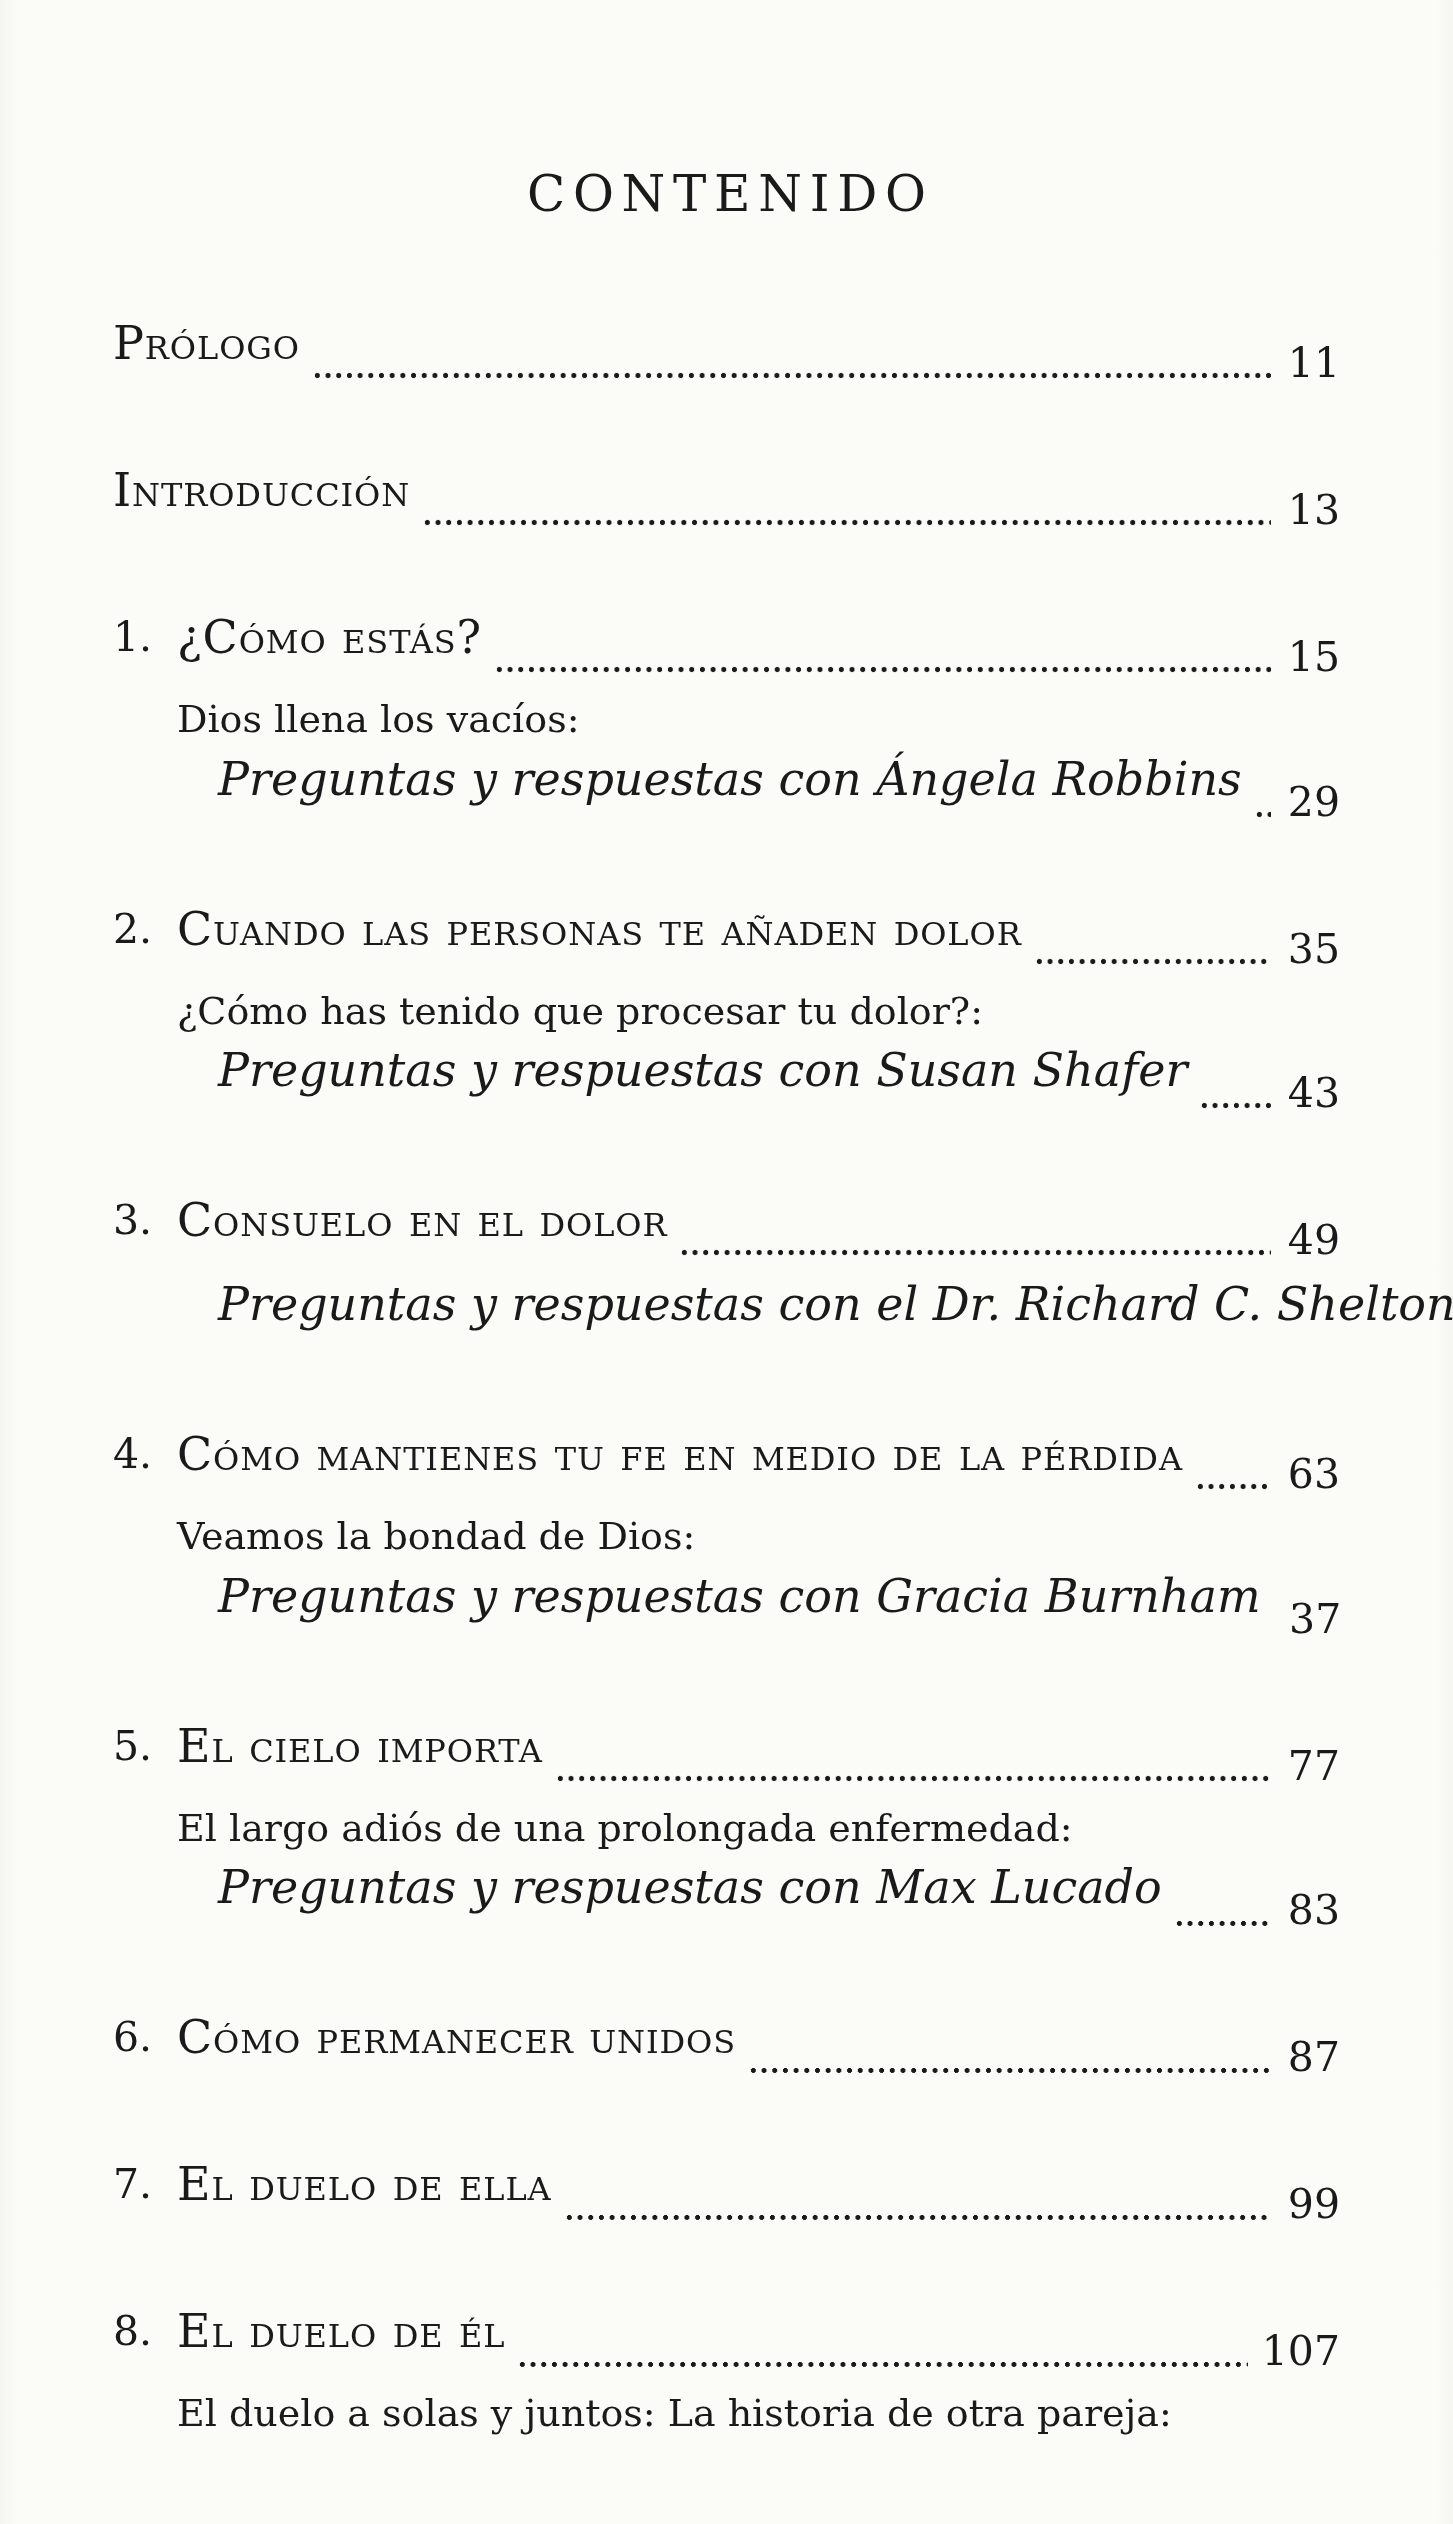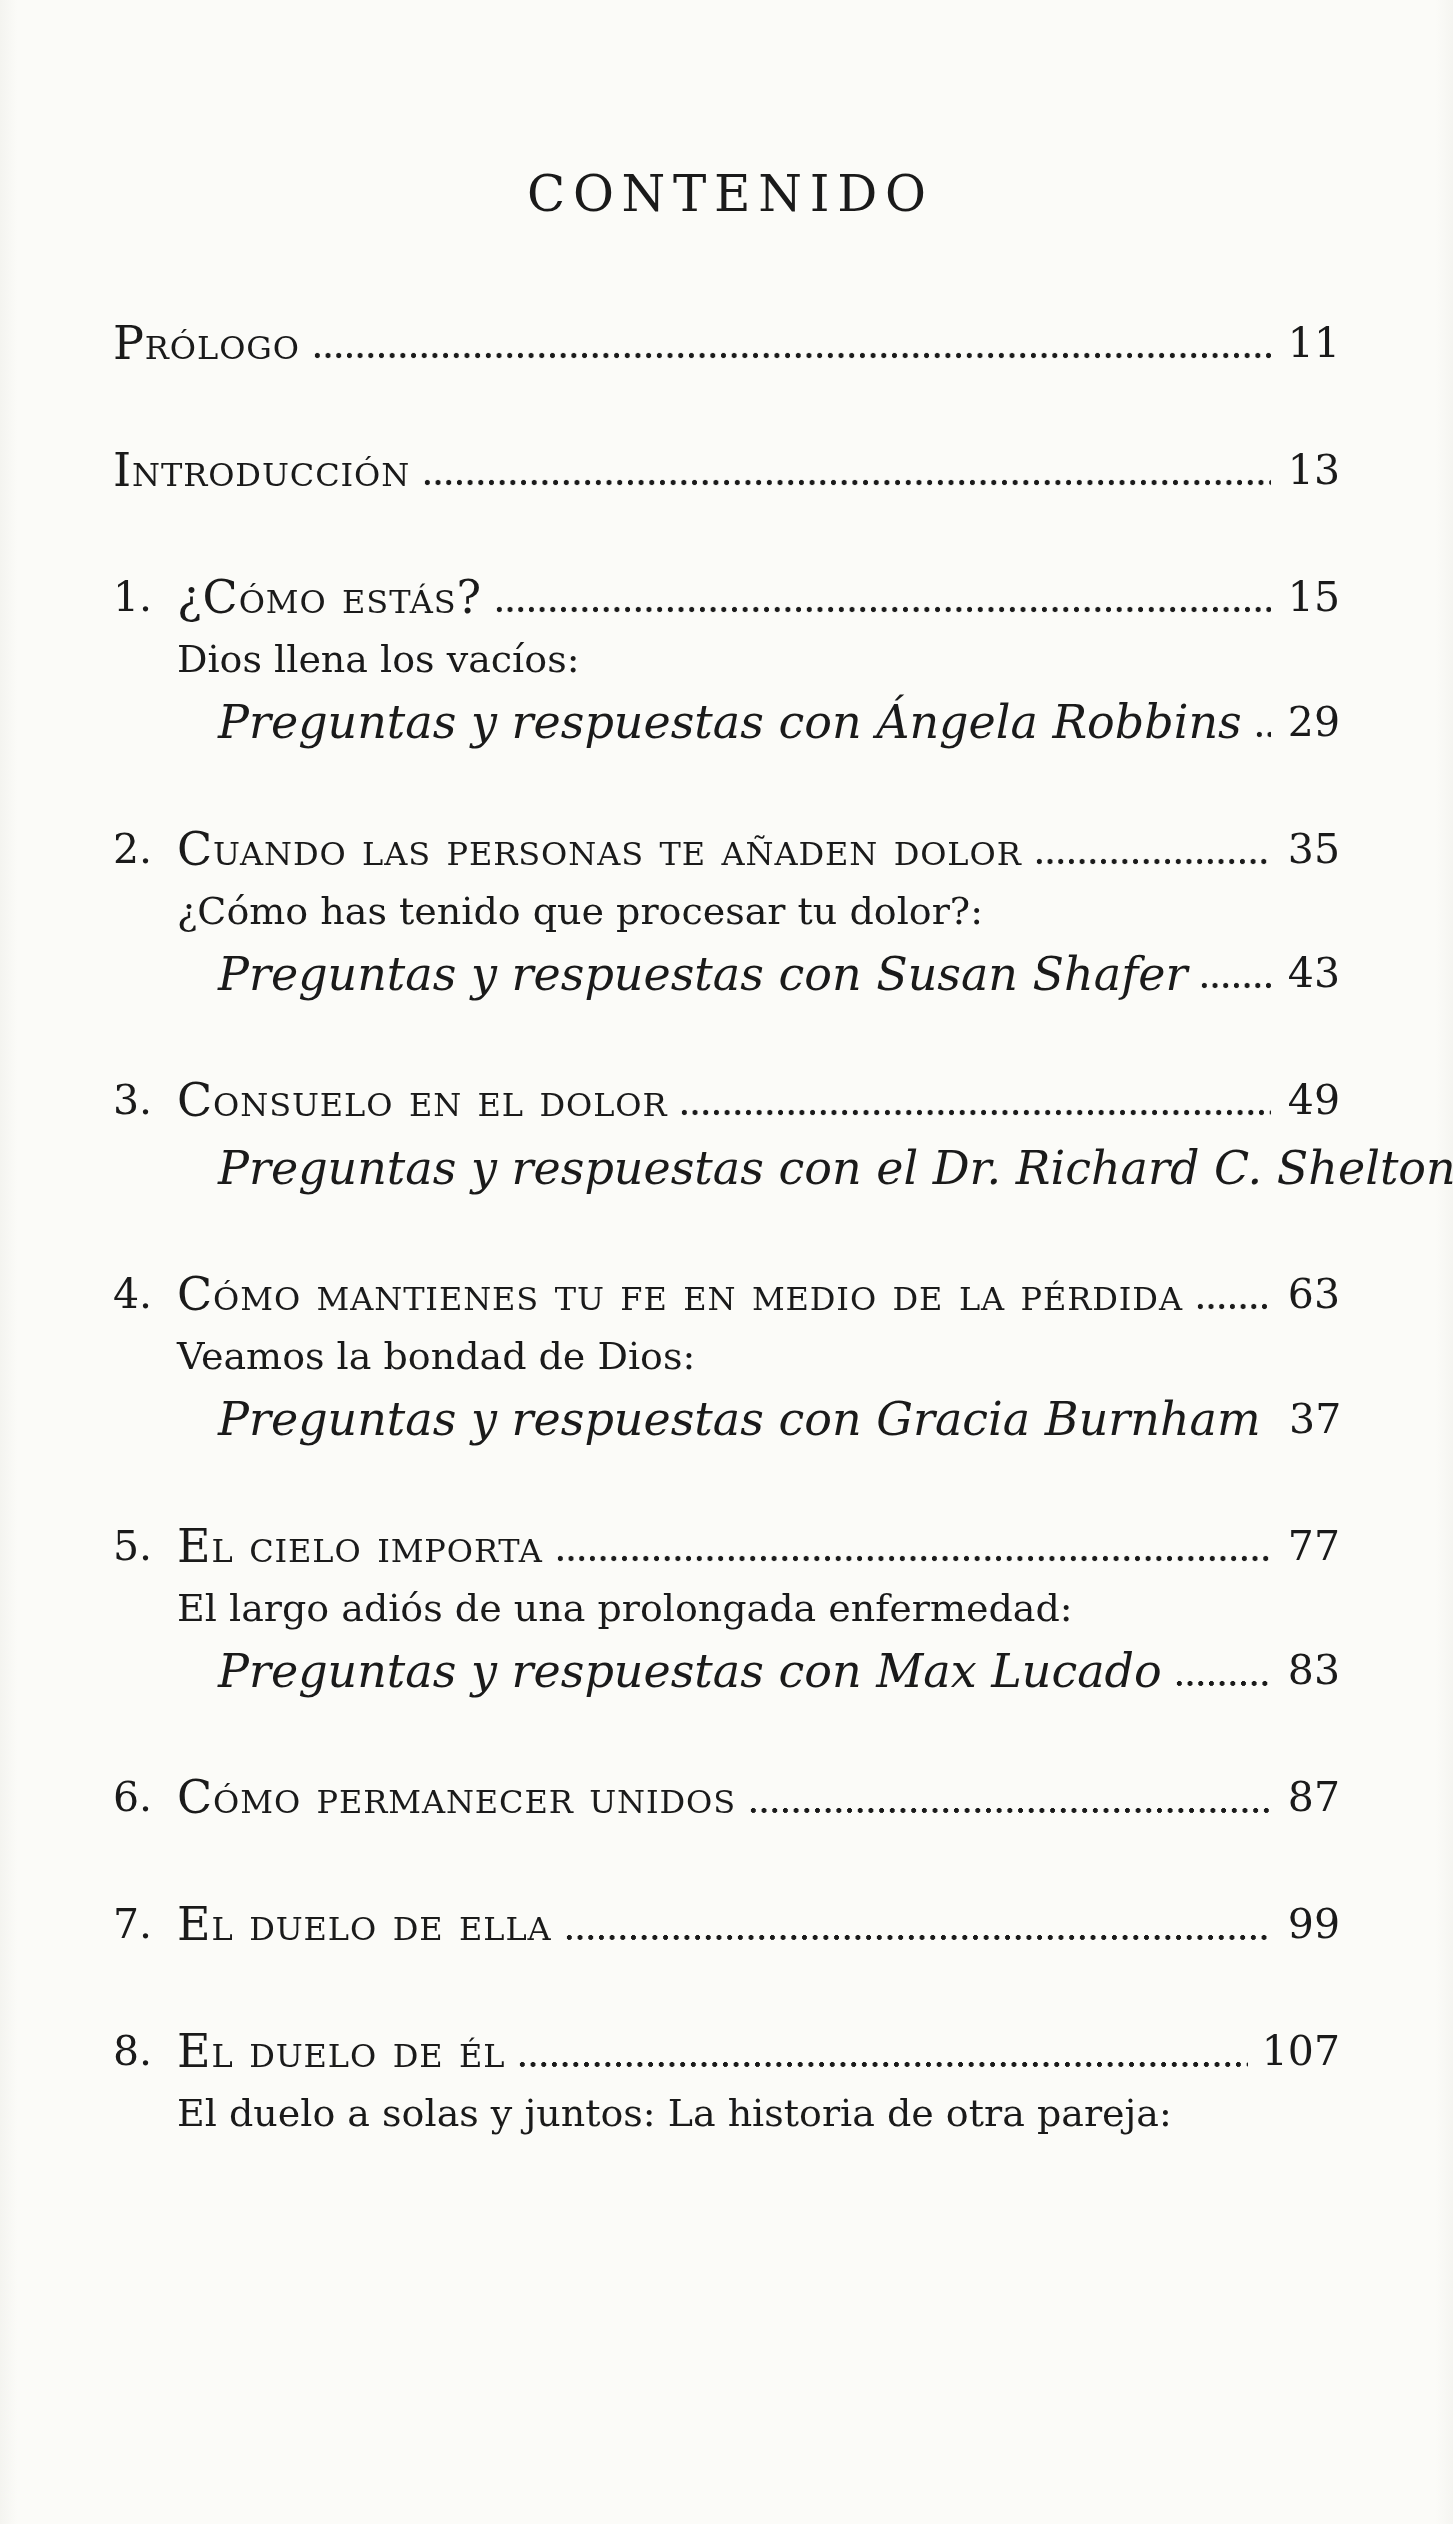--- a/index.html
+++ b/index.html
@@ -24,21 +24,21 @@
     margin: 0 0 96px 0;
     text-align: center;
     font-size: 50px;
     font-weight: 500;
     letter-spacing: 7.7px;
     text-indent: 7.7px;
     line-height: 53px;
   }
   .toc-row {
     display: flex;
-    align-items: center;
+    align-items: flex-start;
   }
   .fm-row {
     margin-bottom: 74px;
   }
   .sc {
     font-variant: small-caps;
     font-variant-caps: small-caps;
     font-size: 46px;
     line-height: 53px;
     letter-spacing: 0.9px;
@@ -60,20 +60,21 @@
     background-repeat: repeat-x;
     background-position: left center;
   }
   .pagenum {
     flex: 0 0 auto;
     min-width: 55px;
     text-align: right;
     font-size: 41px;
     line-height: 53px;
     white-space: nowrap;
+    margin-top: 20px;
   }
   ol.chapters {
     list-style: none;
     margin: 0;
     padding: 0;
   }
   li.chapter {
     margin-bottom: 74px;
   }
   .subtitle {

